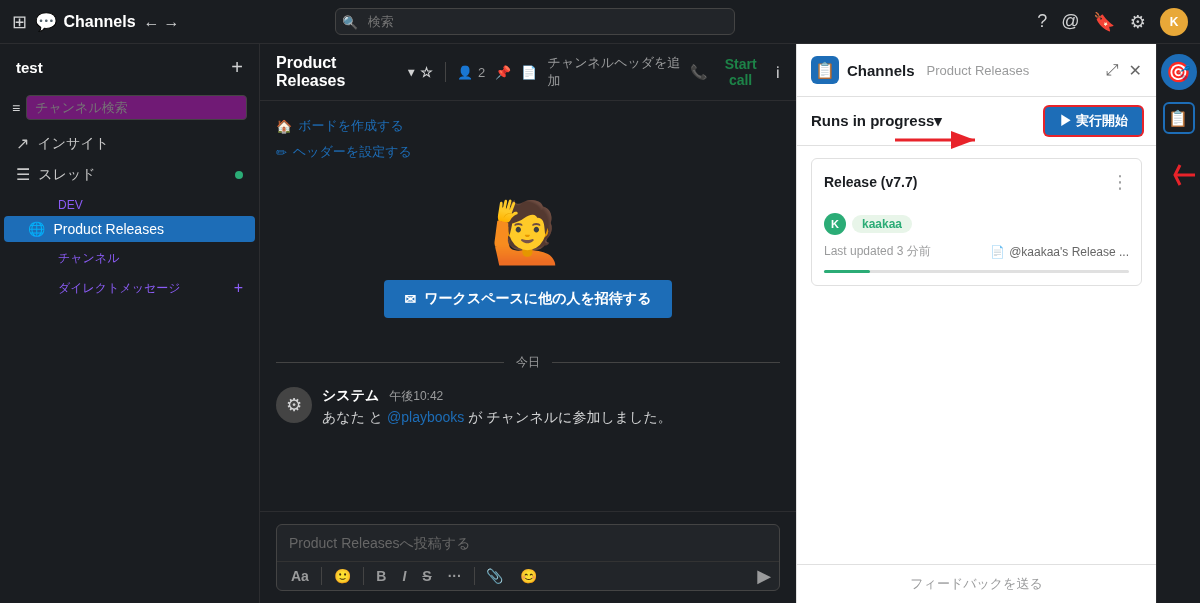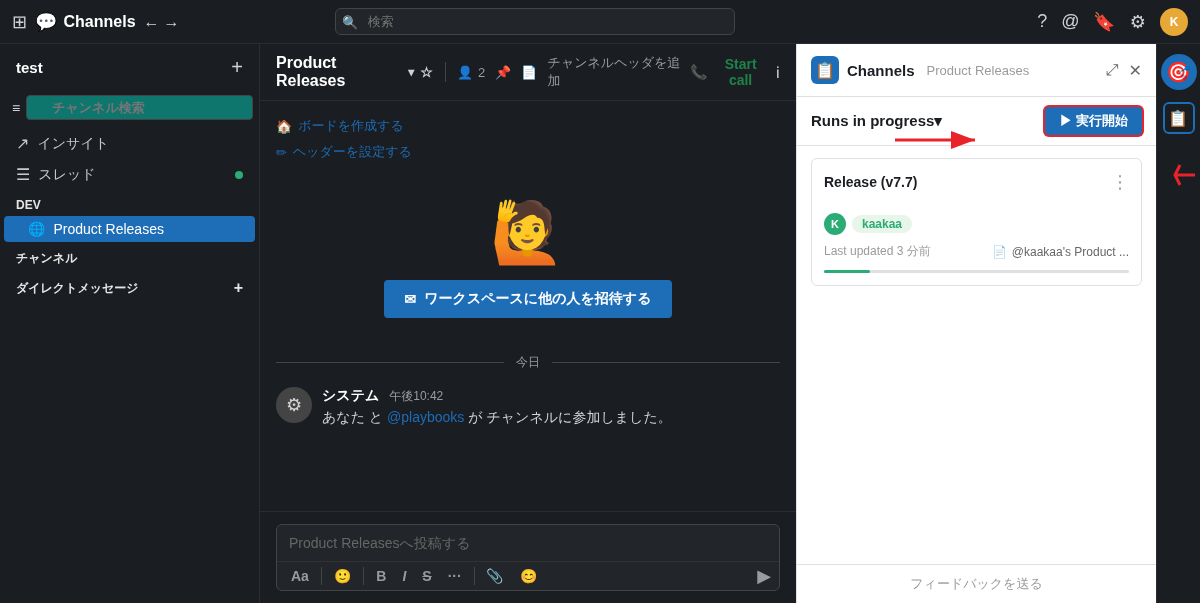--- a/index.html
+++ b/index.html
@@ -24,24 +24,24 @@
     
     .main-layout { display: flex; flex: 1; overflow: hidden; }
 
     
     .sidebar { width: 260px; background: #1a1d21; display: flex; flex-direction: column; flex-shrink: 0; border-right: 1px solid #2c2d30; }
     .sidebar-workspace { display: flex; align-items: center; justify-content: space-between; padding: 12px 16px; }
     .sidebar-workspace-name { color: #fff; font-weight: 700; font-size: 15px; cursor: pointer; }
     .sidebar-workspace-plus { color: #d1d2d3; cursor: pointer; font-size: 20px; }
     .sidebar-search { display: flex; align-items: center; gap: 6px; padding: 4px 12px 8px; }
     .sidebar-filter-icon { color: #d1d2d3; cursor: pointer; font-size: 14px; }
-    .sidebar-search-input { background: #0f766e; border: 1px solid #444; border-radius: 4px; color: #d1d2d3; padding: 4px 25px; font-size: 13px; flex: 1; outline: none; font-weight: bold; }
+    .sidebar-search-input { background: #701a75; border: 1px solid #444; border-radius: 4px; color: #d1d2d3; padding: 4px 8px; font-size: 13px; flex: 1; outline: none; }
     .sidebar-nav-item { display: flex; align-items: center; gap: 8px; padding: 6px 16px; cursor: pointer; color: #c9c9c9; font-size: 14px; }
     .sidebar-nav-item .nav-icon { font-size: 16px; }
-    .sidebar-section-header { padding: 8px 16px 4px; font-size: 12px; font-weight: 700; color: #e5e5e5; text-transform: uppercase; cursor: pointer; display: flex; align-items: center; gap: 4px; }
+    .sidebar-section-header { padding: 8px 16px 4px; font-size: 12px; font-weight: 400; color: #8b5cf6; text-transform: uppercase; cursor: pointer; display: flex; align-items: center; gap: 4px; margin-left: 42px; }
     .sidebar-channel-item { display: flex; align-items: center; gap: 8px; padding: 5px 16px 5px 24px; cursor: pointer; color: #c9c9c9; font-size: 14px; border-radius: 4px; margin: 0 4px; }
     .sidebar-channel-item.active { background: #1d6db7; color: #fff; }
     .globe-icon { font-size: 14px; }
     .green-dot { width: 8px; height: 8px; border-radius: 50%; background: #2bac76; margin-left: auto; }
 
     
     .content-area { flex: 1; display: flex; flex-direction: column; background: #1a1d21; min-width: 0; }
 
     
     .channel-header { display: flex; align-items: center; padding: 10px 16px; border-bottom: 1px solid #2c2d30; background: #1a1d21; gap: 8px; flex-shrink: 0; }
@@ -295,21 +295,21 @@
             <span class="run-menu">⋮</span>
           </div>
           <div class="run-assignee">
             <div class="assignee-avatar">K</div>
             <span class="assignee-name">kaakaa</span>
           </div>
           <div class="run-meta">
             <span class="run-last-updated">Last updated 3 分前</span>
             <span class="run-playbook-link">
               <span>📄</span>
-              <span>@kaakaa's Product ...</span>
+              <span>@kaakaa's Release ...</span>
             </span>
           </div>
           <div class="run-progress-bar">
             <div class="run-progress-fill"></div>
           </div>
         </div>
       </div>
 
       <div class="playbooks-footer">
         <span class="feedback-link">フィードバックを送る</span>

